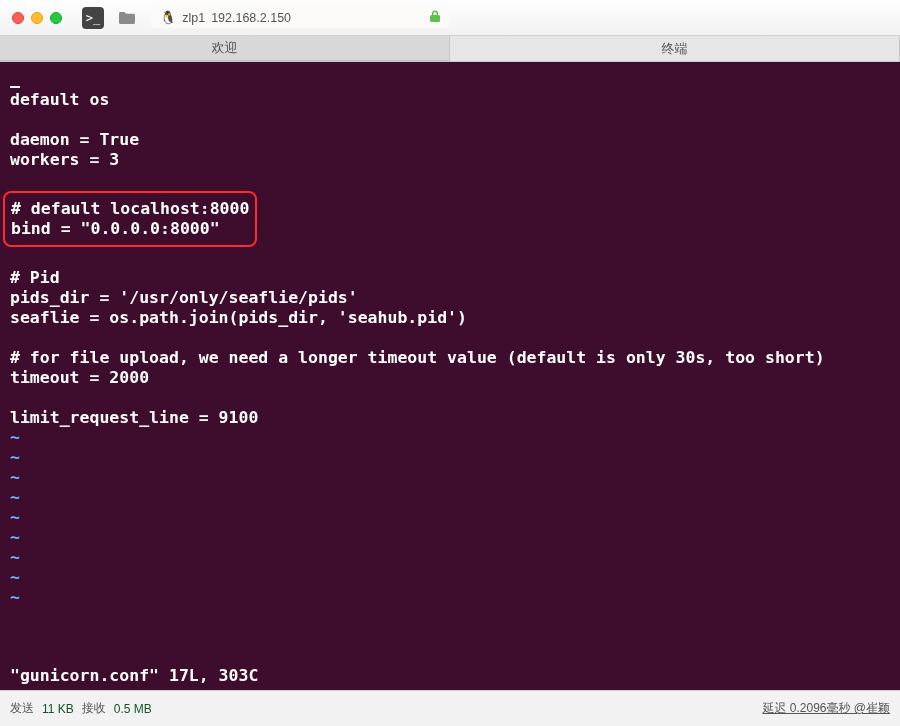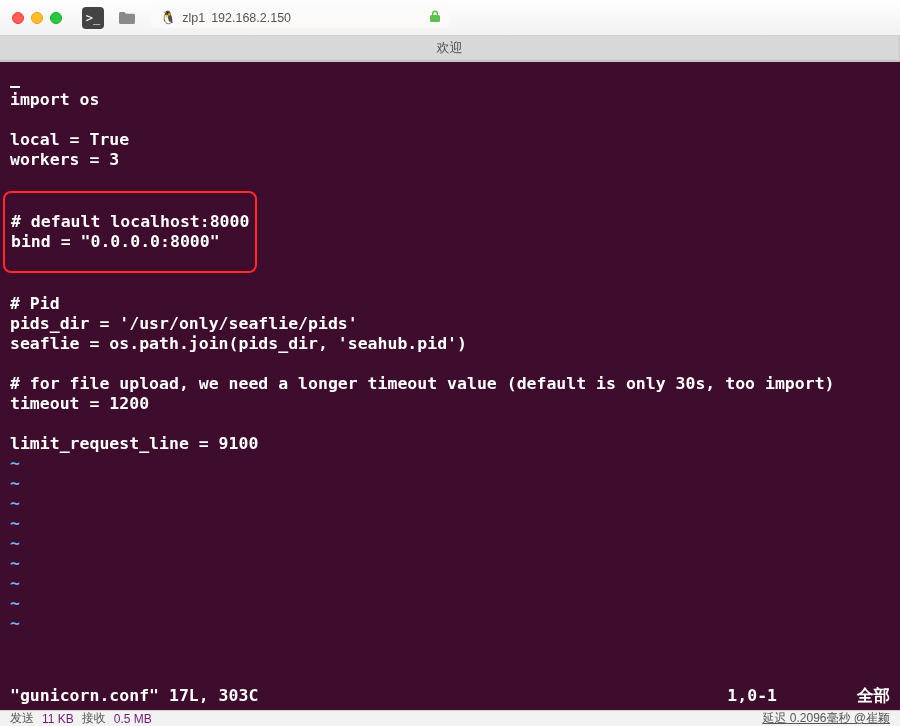--- a/index.html
+++ b/index.html
@@ -78,46 +78,46 @@
   }
   .cursor-line {
     display:inline-block;
     width:10px;height:2px;background:#fff;
     vertical-align:bottom;
     margin-bottom:2px;
   }
   .hlbox {
     border:2.5px solid #ff2a2a;
     border-radius:8px;
-    padding:19px 6px;
+    padding:6px 6px;
     margin:1px -7px;
     display:inline-block;
   }
   .tilde { color:#6fb5ff; }
   .vim-status {
     position:absolute;
     left:10px;right:10px;bottom:4px;
     display:flex;
     justify-content:space-between;
     font-family:inherit;
     font-size:16.5px;
   }
   
   .statusbar {
-    height:16px;
+    height:36px;
     background:#f2f2f2;
     border-top:1px solid #d0d0d0;
     display:flex;
     align-items:center;
     padding:0 10px;
     font-size:12px;
     color:#555;
     gap:8px;
   }
-  .statusbar .val { color:#701a75;}
+  .statusbar .val { color:#14532d;}
   .statusbar .right { margin-left:auto;text-decoration:underline;}
 </style>
 </head>
 <body>
 
 <div class="titlebar">
   <div class="traffic">
     <div class="light red"></div>
     <div class="light yellow"></div>
     <div class="light green"></div>
@@ -135,54 +135,51 @@
     <span class="lock">
       <svg width="10" height="12" viewBox="0 0 10 12">
           <path fill="#5fbf4f" d="M2 5V3.5a3 3 0 016 0V5h.5A1.5 1.5 0 0110 6.5v4A1.5 1.5 0 018.5 12h-7A1.5 1.5 0 010 10.5v-4A1.5 1.5 0 011.5 5H2zm1.4 0h3.2V3.5a1.6 1.6 0 10-3.2 0V5z"></path>
         </svg>
     </span>
   </div>
 </div>
 
 <div class="tabbar">
   <div class="tab active">欢迎</div>
+  <div class="tab">终端</div>
 </div>
 
 <div class="terminal"><span class="cursor-line"></span>
-<span>import os</span>
+<span>default os</span>
 
-<span>local = True</span>
+<span>daemon = True</span>
 <span>workers = 3</span>
 
 <span class="hlbox"><span># default localhost:8000</span>
 <span>bind = "0.0.0.0:8000"</span></span>
 
 <span># Pid</span>
 <span>pids_dir = '/usr/only/seaflie/pids'</span>
 <span>seaflie = os.path.join(pids_dir, 'seahub.pid')</span>
 
-<span># for file upload, we need a longer timeout value (default is only 30s, too import)</span>
-<span>timeout = 1200</span>
+<span># for file upload, we need a longer timeout value (default is only 30s, too short)</span>
+<span>timeout = 2000</span>
 
 <span>limit_request_line = 9100</span>
 <span class="tilde">~</span>
 <span class="tilde">~</span>
 <span class="tilde">~</span>
 <span class="tilde">~</span>
 <span class="tilde">~</span>
 <span class="tilde">~</span>
 <span class="tilde">~</span>
 <span class="tilde">~</span>
 <span class="tilde">~</span>
 <div class="vim-status">
   <span>"gunicorn.conf" 17L, 303C</span>
-  <span style="display:flex;gap:80px">
-    <span>1,0-1</span>
-    <span>全部</span>
-  </span>
 </div>
 </div>
 
 <div class="statusbar">
   <span>发送</span>
   <span class="val">11 KB</span>
   <span>接收</span>
   <span class="val">0.5 MB</span>
   <span class="right">延迟 0.2096毫秒 @崔颖</span>
 </div>

